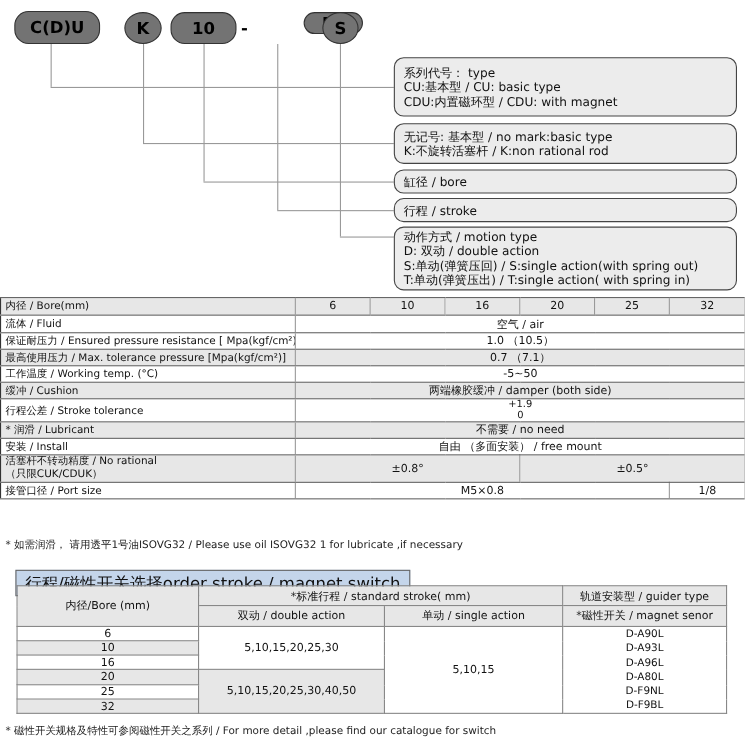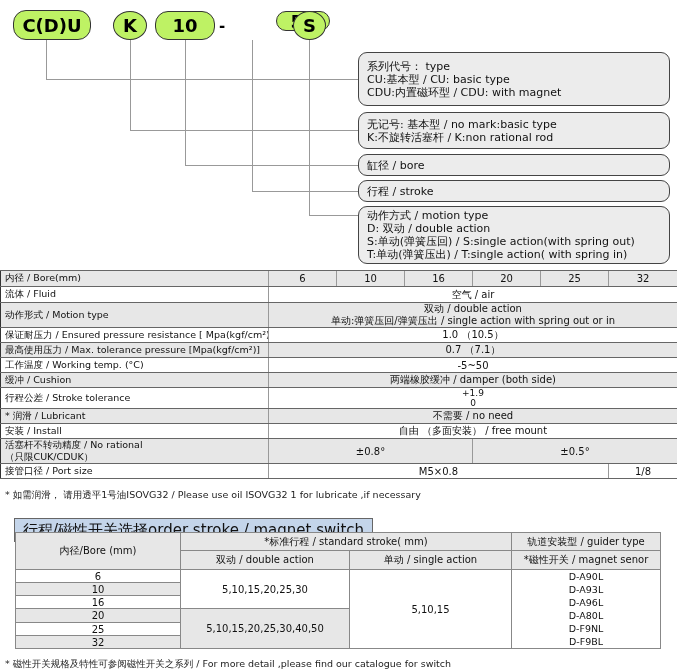--- a/index.html
+++ b/index.html
@@ -1,23 +1,23 @@
 <!DOCTYPE html>
 <html><head>
 <meta charset="utf-8">
 <style>
   * { box-sizing: border-box; margin: 0; padding: 0; }
   body { background: #fff; font-family: "DejaVu Sans", "Liberation Sans", sans-serif; }
   #page { position: relative; width: 677px; height: 671px; background: #fff; overflow: hidden; }
 
   
   .bubble {
-    position: absolute; background: #bef264; border: 1.5px solid #333;
+    position: absolute; background: #737373; border: 1.5px solid #333;
     display: flex; align-items: center; justify-content: center;
-    font-weight: bold; font-size: 18px; color: #000;
+    font-weight: bold; font-size: 15px; color: #000;
   }
   .pill { border-radius: 13px; }
   .round { border-radius: 50%; }
   .dash { position: absolute; font-weight: bold; font-size: 15px; color: #000; }
 
   
   .vline, .hline { position: absolute; background: #999; }
   .vline { width: 1px; }
   .hline { height: 1px; }
 
@@ -125,27 +125,20 @@
       <td class="v">6</td>
       <td class="v">10</td>
       <td class="v">16</td>
       <td class="v">20</td>
       <td class="v">25</td>
       <td class="v">32</td>
     </tr>
     <tr>
       <td class="lbl" style="height:16px">流体 / Fluid</td>
       <td class="v" colspan="6">空气 / air</td>
-    </tr>
-    <tr class="g">
-      <td class="lbl" style="height:25px">动作形式 / Motion type</td>
-      <td class="v" colspan="6">
-        <div class="two">双动 / double action</div>
-        <div class="two">单动:弹簧压回/弹簧压出 / single action with spring out or in</div>
-      </td>
     </tr>
     <tr>
       <td class="lbl" style="height:14px">保证耐压力 / Ensured pressure resistance [ Mpa(kgf/cm²) ]</td>
       <td class="v" colspan="6">1.0 （10.5）</td>
     </tr>
     <tr class="g">
       <td class="lbl" style="height:14px">最高使用压力 / Max. tolerance pressure [Mpa(kgf/cm²)]</td>
       <td class="v" colspan="6">0.7 （7.1）</td>
     </tr>
     <tr>

